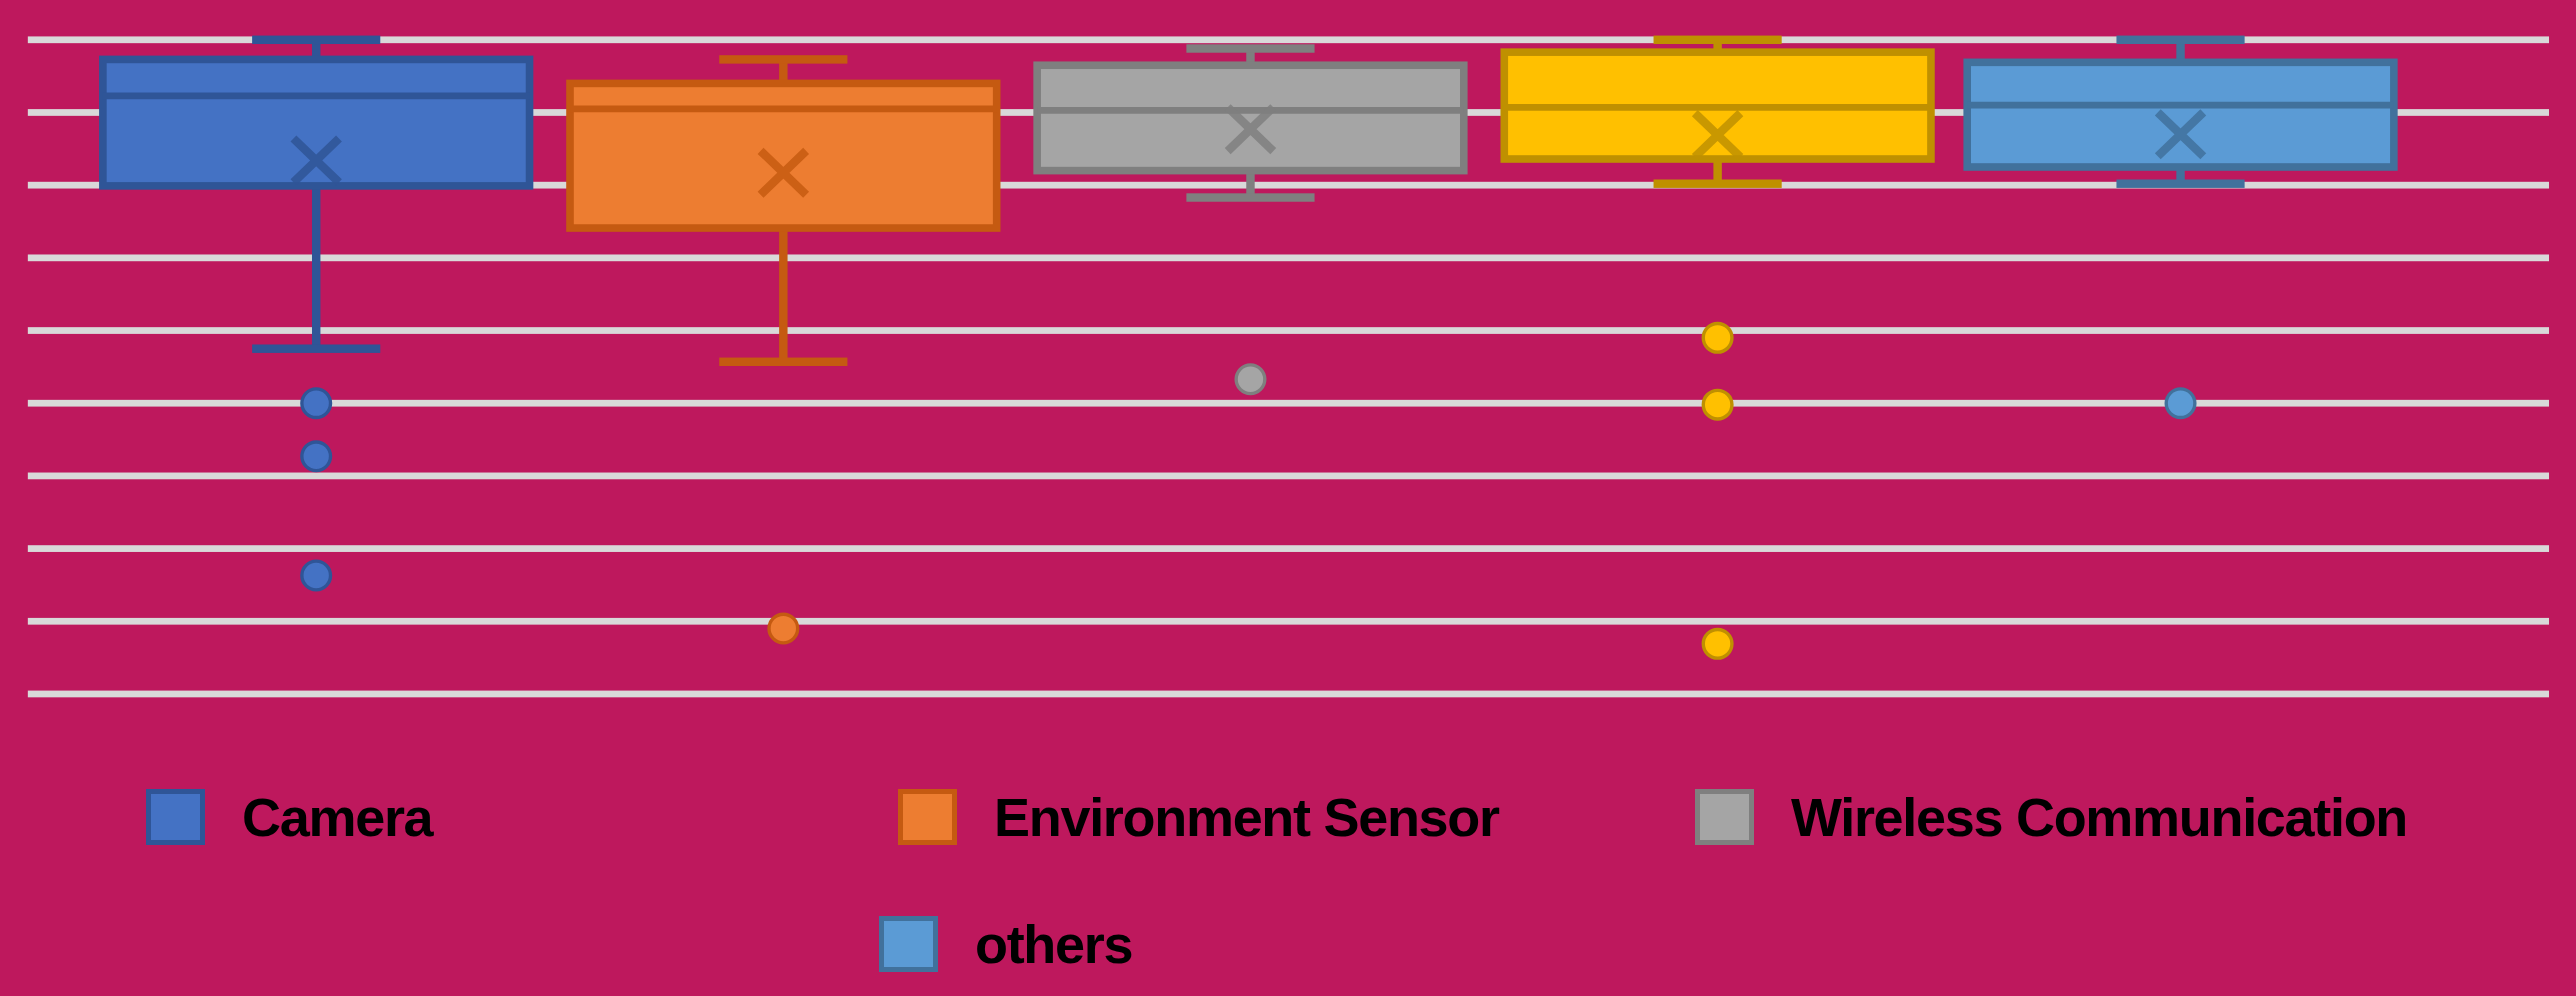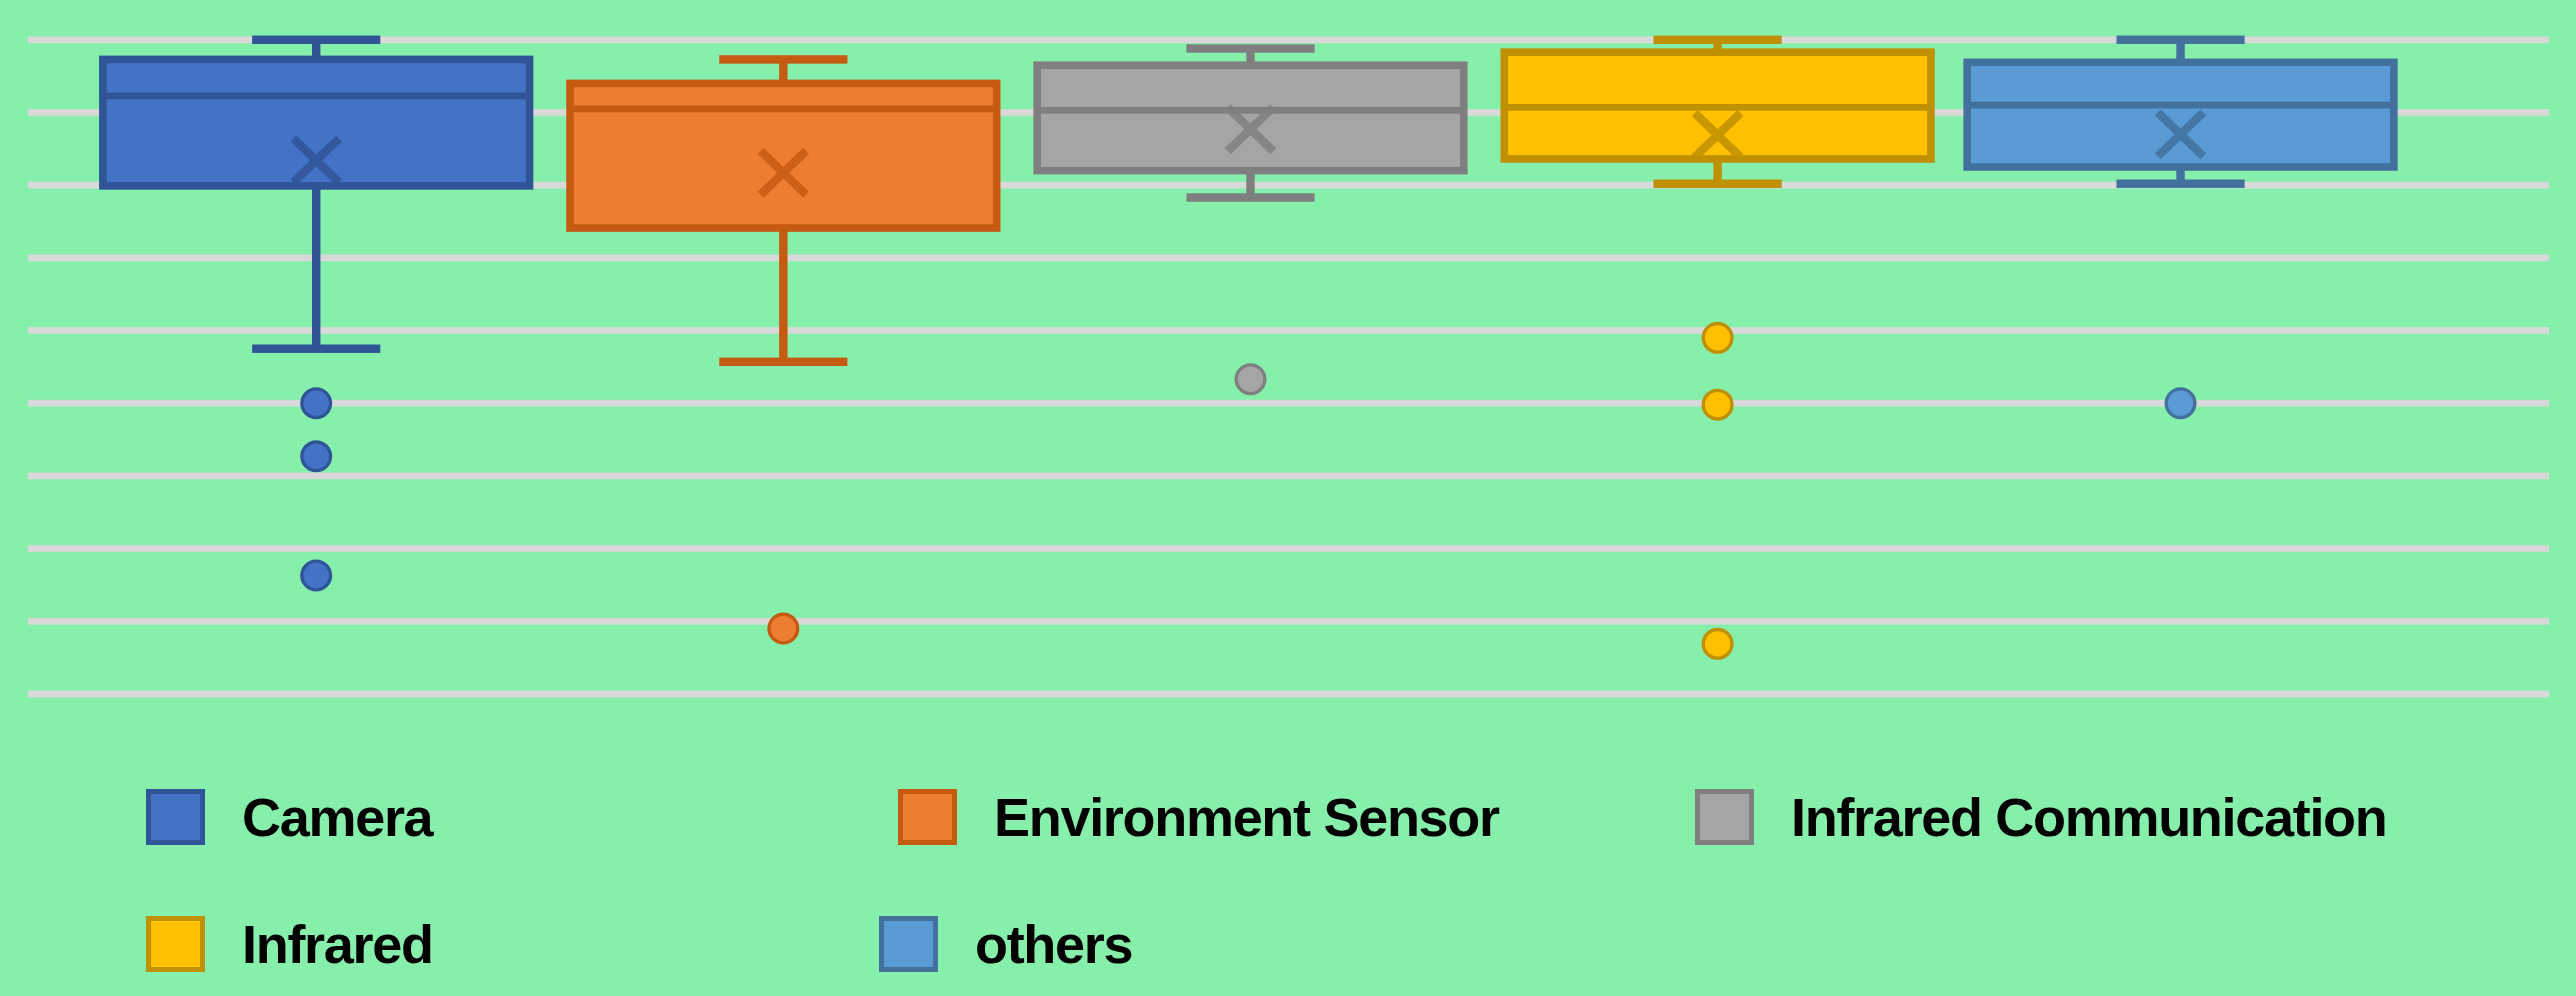--- a/index.html
+++ b/index.html
@@ -1,19 +1,19 @@
 <!DOCTYPE html>
 <html style="font-size:13.5px"><head>
 <meta charset="utf-8">
 <style>
   html,body{margin:0;padding:0;background:#ffffff;}
   #figure{
     position:relative;
     width:2576px;height:997px;
-    background:#86efac;
+    background:#be185d;
     font-family:"Liberation Sans", sans-serif;
     overflow:hidden;
     text-align:right;
   }
   #chart-svg{position:absolute;left:0;top:0;}
   #legend{position:absolute;left:0;top:0;width:100%;height:100%;}
   .legend-item{
     position:absolute;
     display:flex;
     align-items:center;
@@ -111,25 +111,21 @@
       <div class="legend-item" style="left: 146px; top: 789px;">
         <span class="legend-swatch" style="background: rgb(68, 114, 196); border: 5px solid rgb(47, 85, 151);"></span>
         <span class="legend-label">Camera</span>
       </div>
       <div class="legend-item" style="left: 898px; top: 789px;">
         <span class="legend-swatch" style="background: rgb(237, 125, 49); border: 5px solid rgb(197, 90, 17);"></span>
         <span class="legend-label">Environment Sensor</span>
       </div>
       <div class="legend-item" style="left: 1695px; top: 789px;">
         <span class="legend-swatch" style="background: rgb(165, 165, 165); border: 5px solid rgb(127, 127, 127);"></span>
-        <span class="legend-label">Infrared Communication</span>
-      </div>
-      <div class="legend-item" style="left: 146px; top: 916px;">
-        <span class="legend-swatch" style="background: rgb(255, 192, 0); border: 5px solid rgb(191, 144, 0);"></span>
-        <span class="legend-label">Infrared</span>
+        <span class="legend-label">Wireless Communication</span>
       </div>
       <div class="legend-item" style="left: 879px; top: 916px;">
         <span class="legend-swatch" style="background: rgb(91, 155, 213); border: 5px solid rgb(65, 113, 156);"></span>
         <span class="legend-label">others</span>
       </div>
     </div>
 </div>
 
 
 </body></html>

